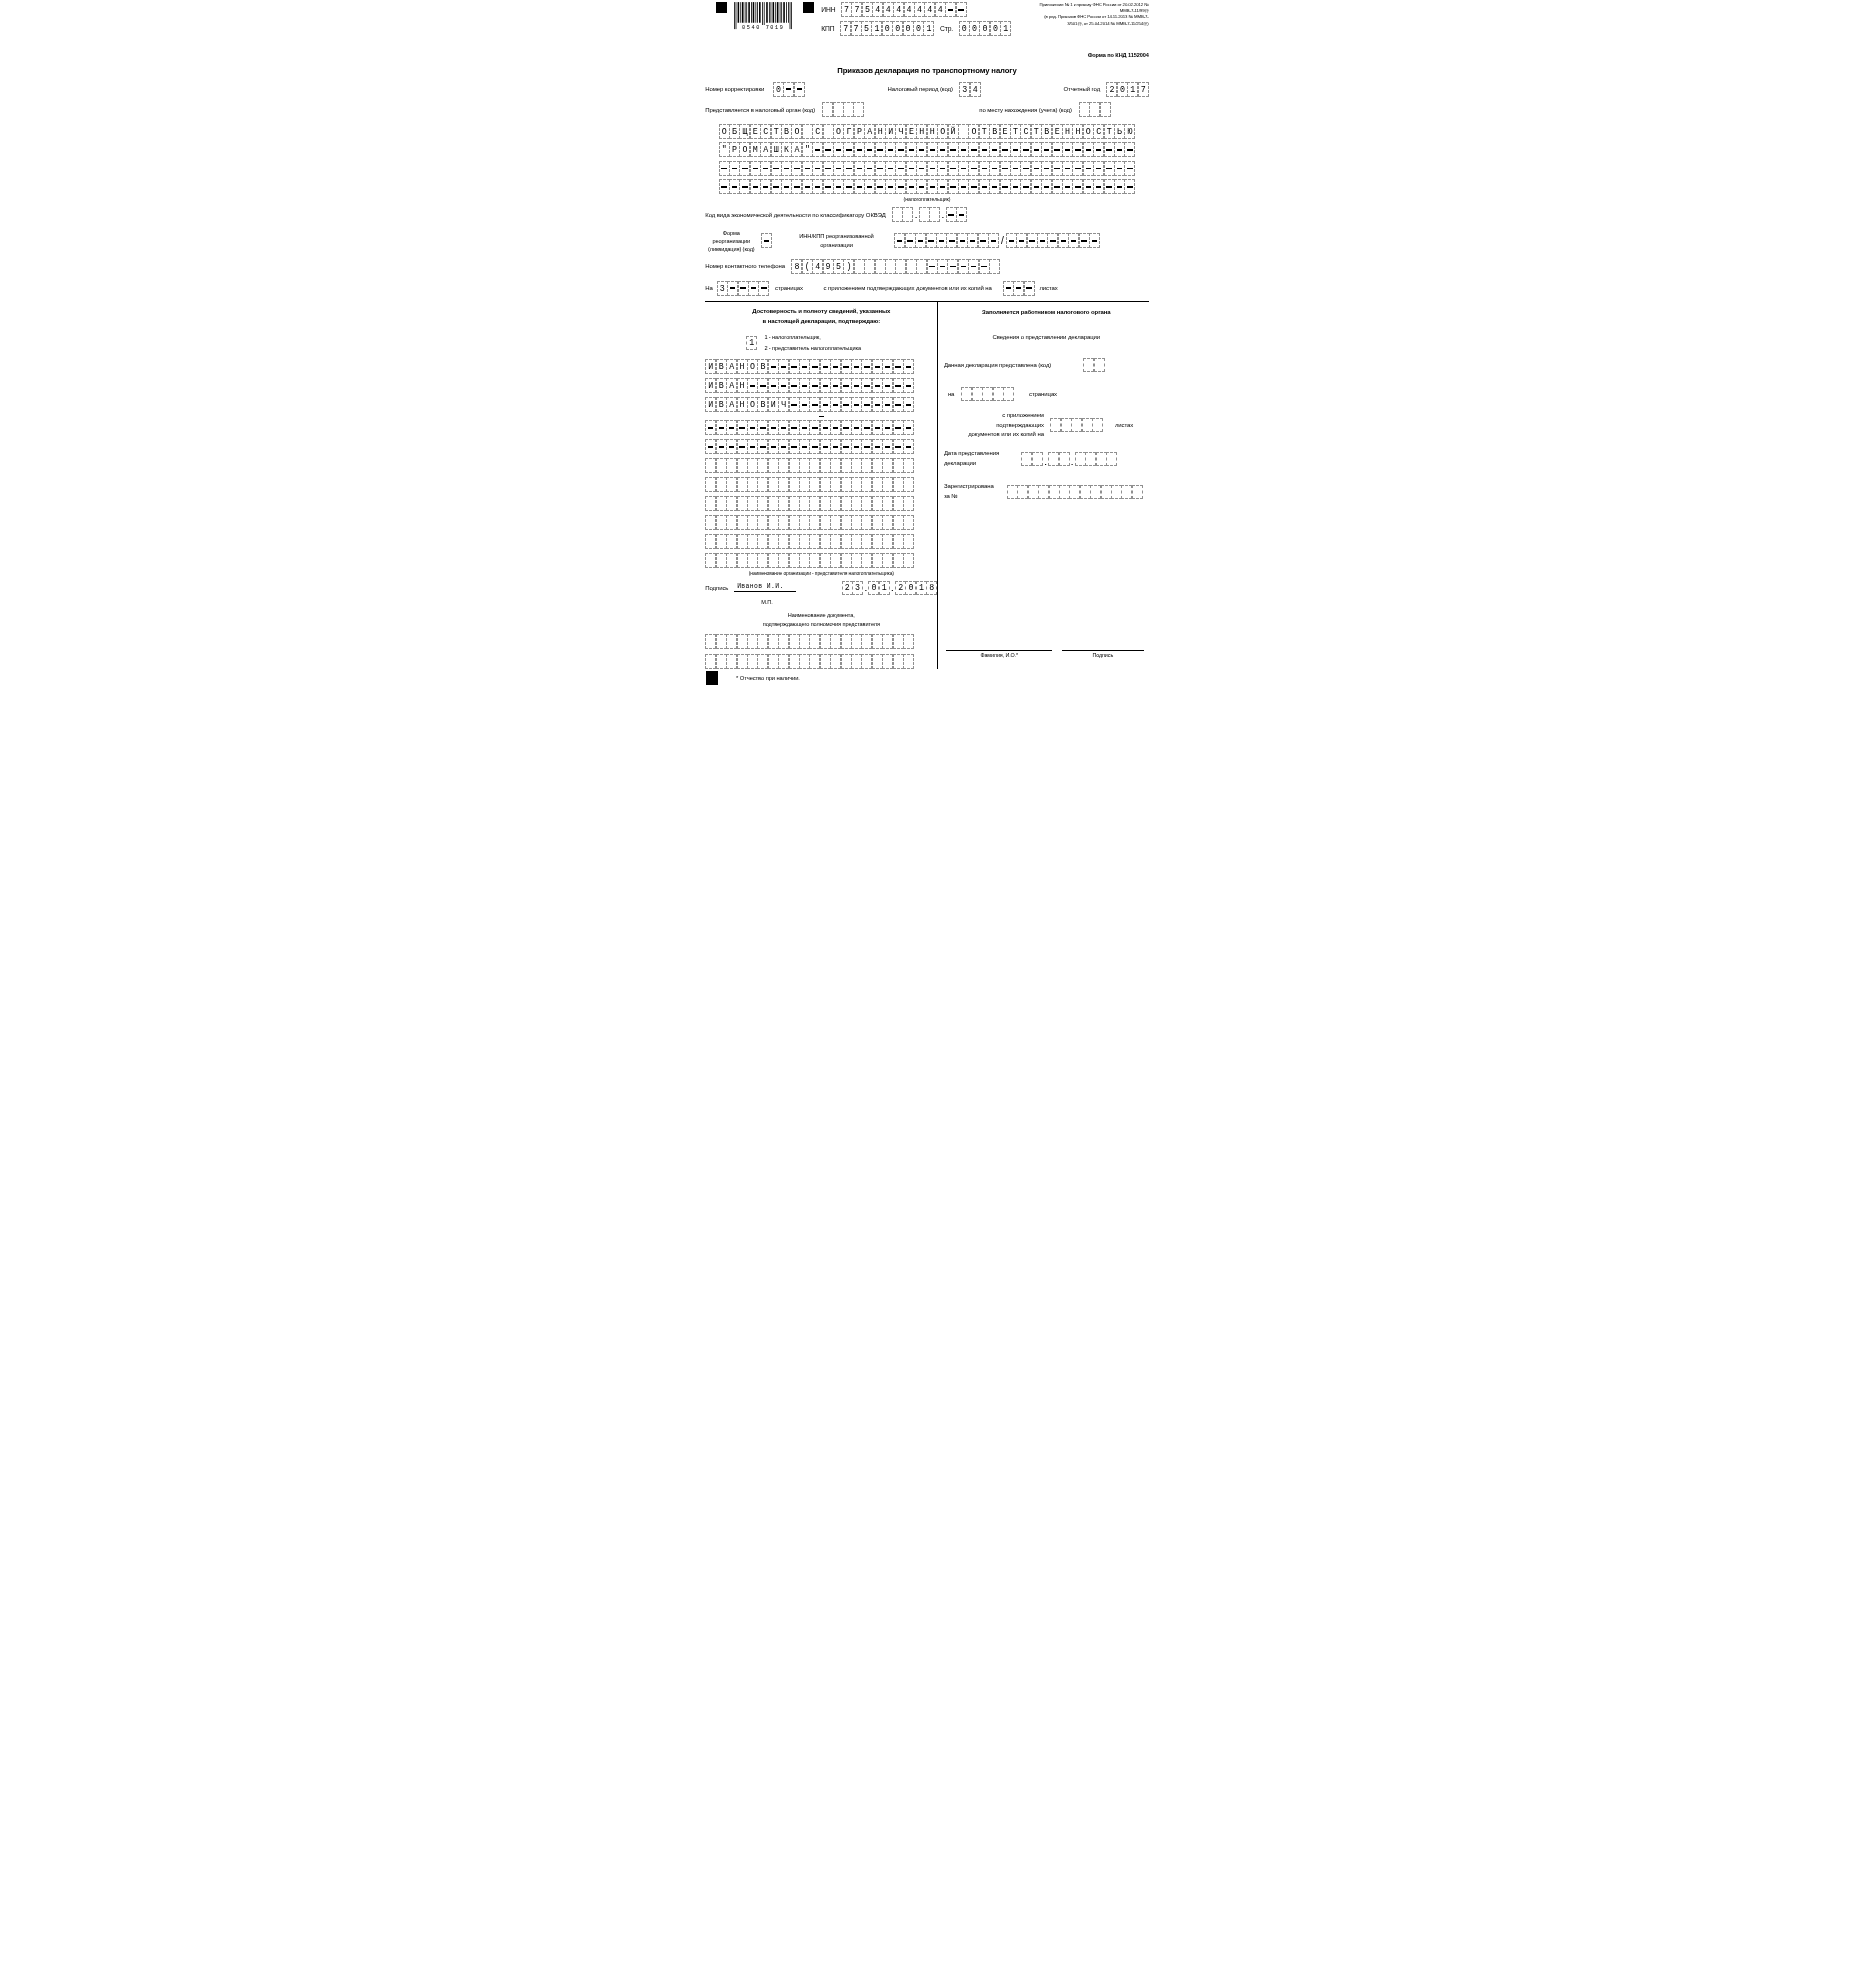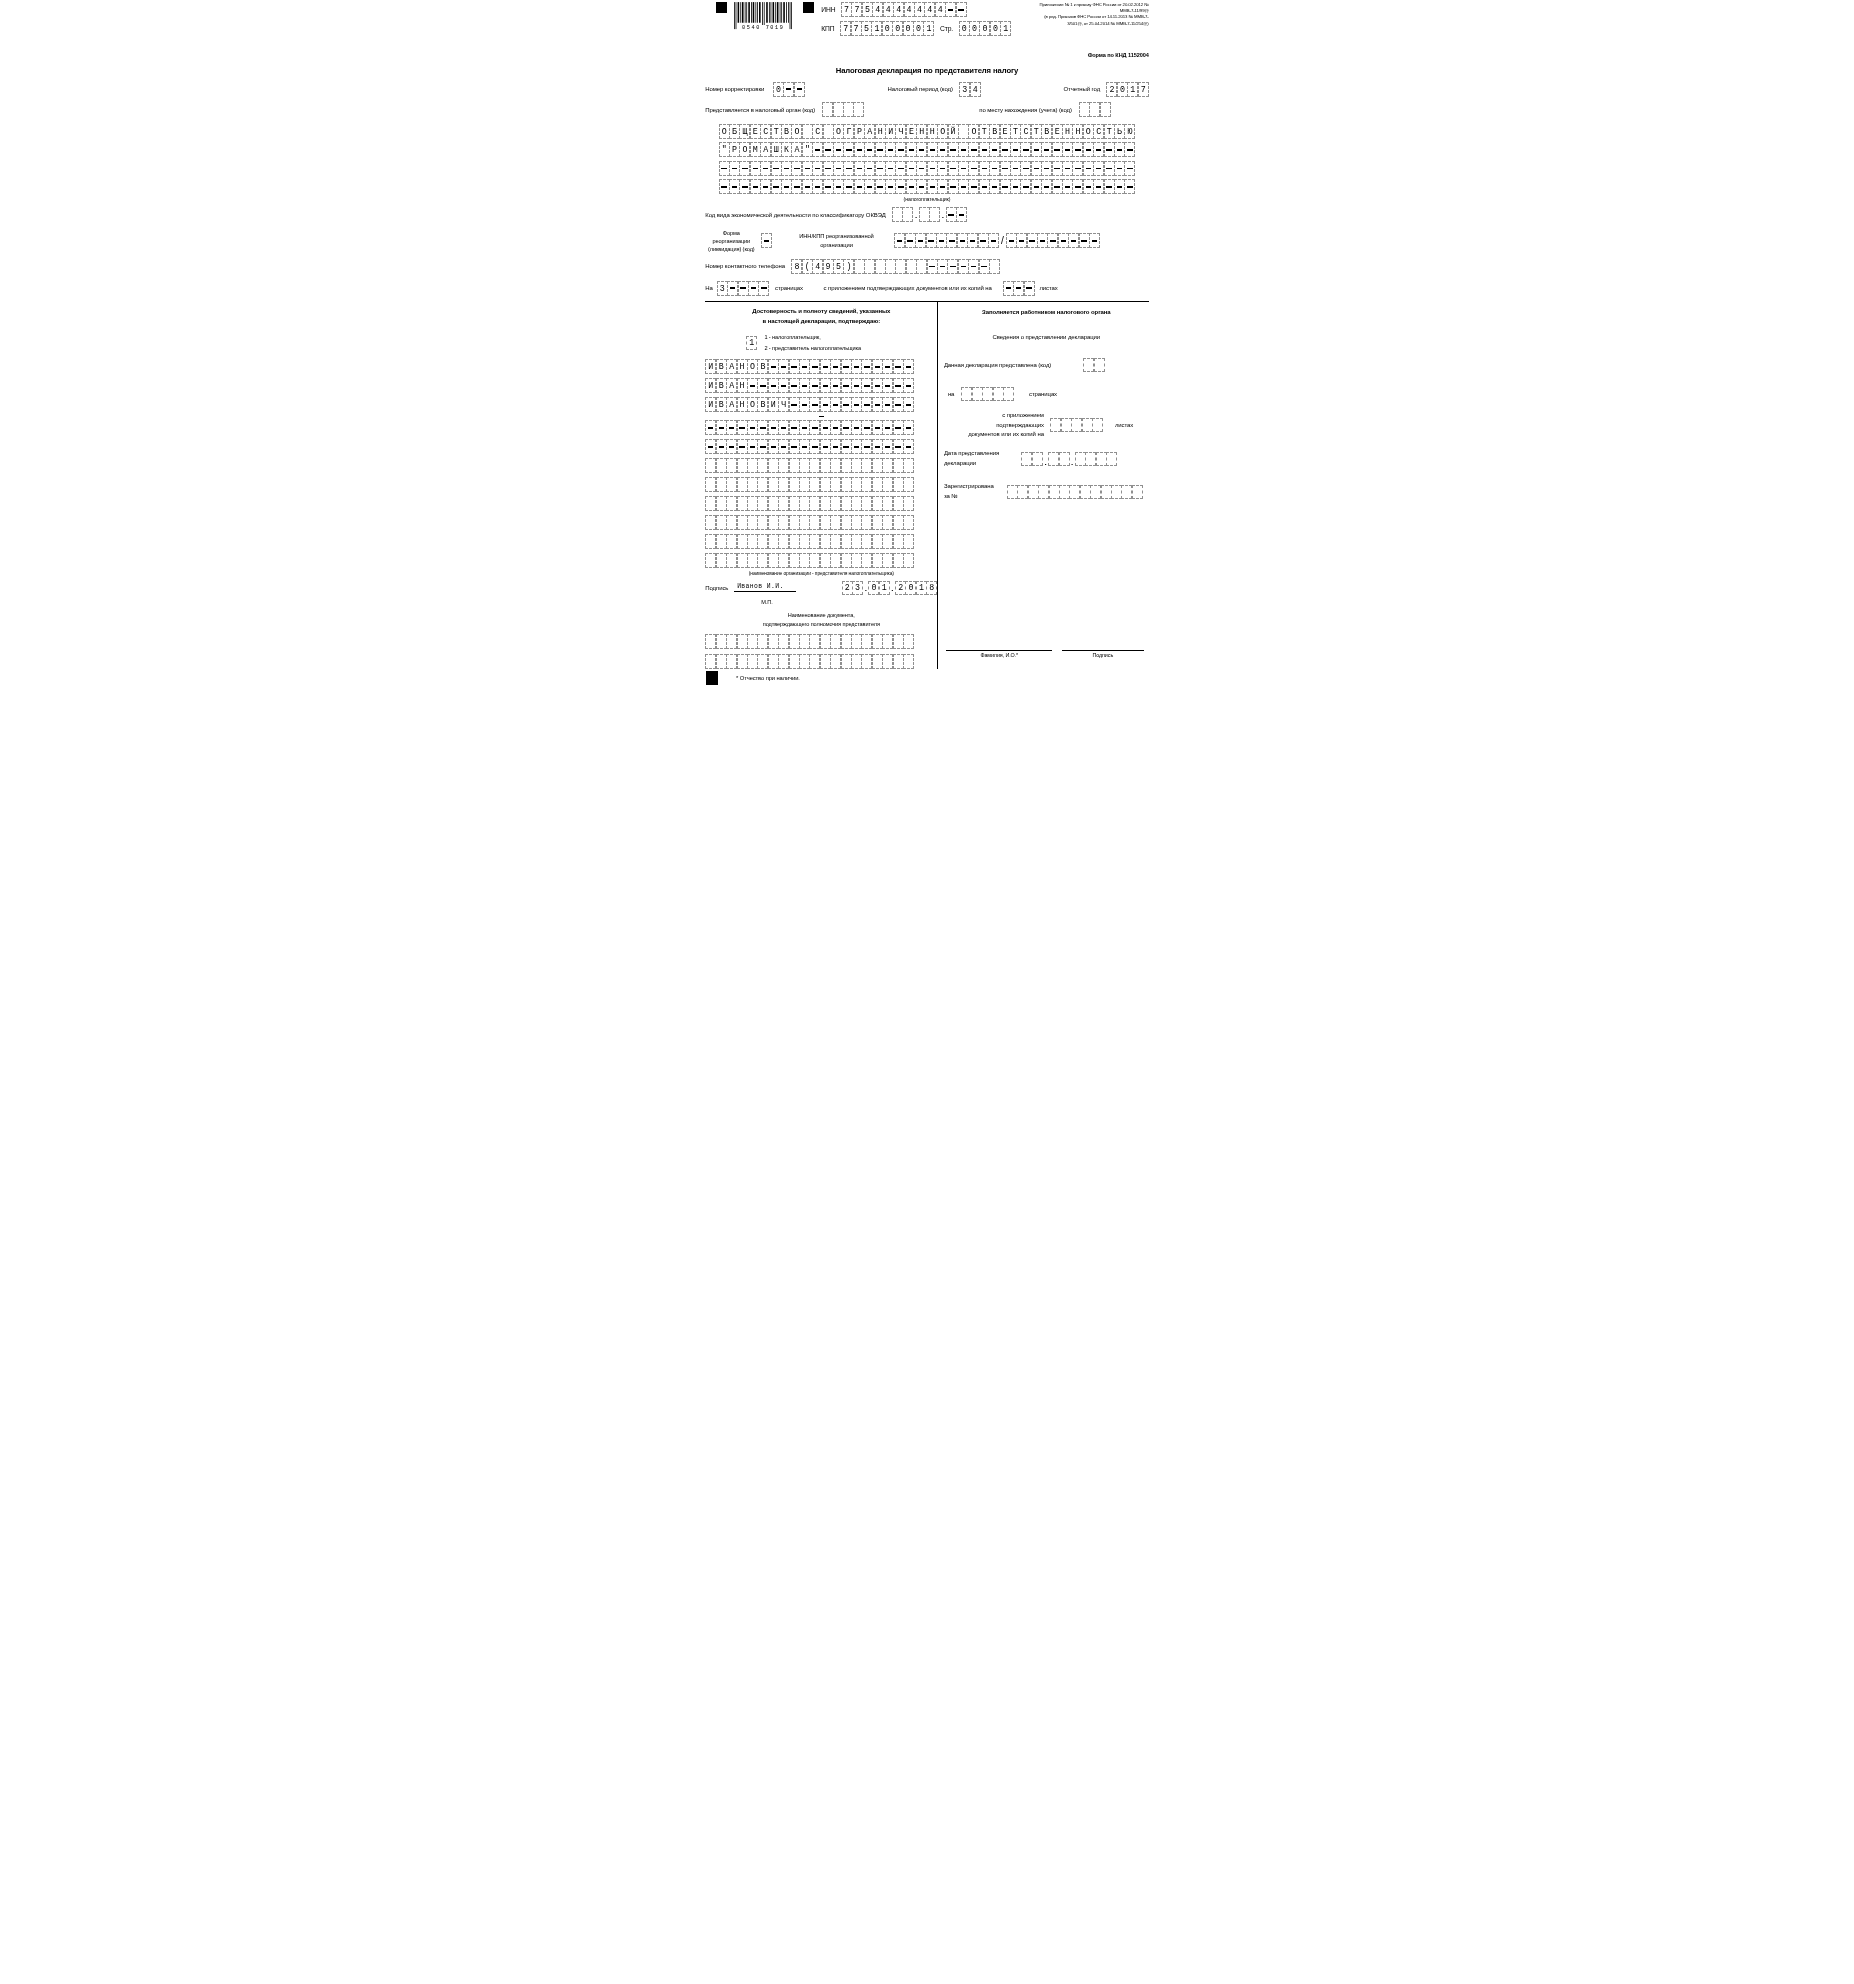--- a/index.html
+++ b/index.html
@@ -129,21 +129,21 @@
 
     <div class="appendix">
       <div>Приложение № 1 к приказу ФНС России от 20.02.2012 №</div>
       <div>ММВ-7-11/99@</div>
       <div>(в ред. Приказов ФНС России от 14.11.2013 № ММВ-7-</div>
       <div>3/501@, от 25.04.2014 № ММВ-7-11/254@)</div>
     </div>
     <div class="knd">Форма по КНД 1152004</div>
   </div>
 
-  <div class="title">Налоговая декларация по представителя налогу</div>
+  <div class="title">Приказов декларация по транспортному налогу</div>
 
   <div class="r" style="margin-top:7.1px;justify-content:space-between;">
     <span class="sub">
       <span class="lbl">Номер корректировки</span>
       <span class="cg" style="margin-left:8.7px;">
           <span class="cell">0</span>
           <span class="cell dash">–</span>
           <span class="cell dash">–</span>
         </span>
     </span>

